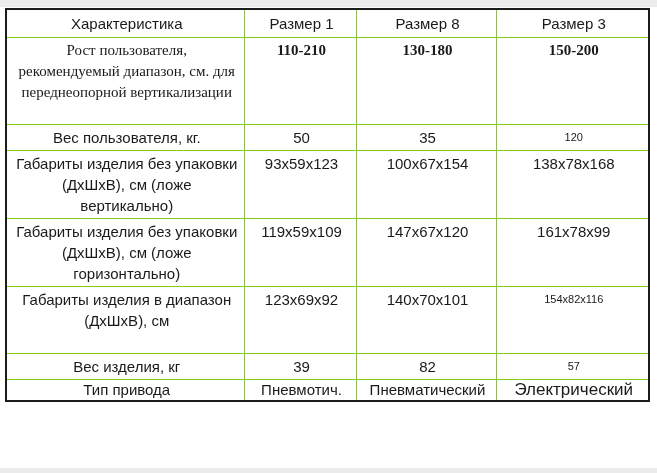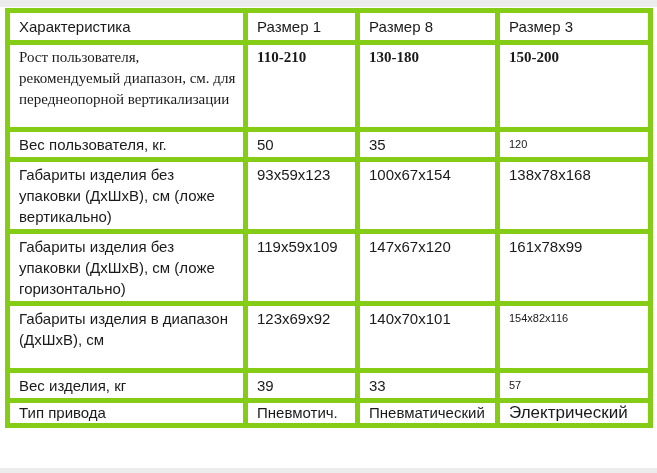--- a/index.html
+++ b/index.html
@@ -39,23 +39,23 @@
     table-layout: fixed;
     background: #ffffff;
     border: 2px solid #1c1c1c;
   }
   table.spec col.c1 { width: 238px; }
   table.spec col.c2 { width: 112px; }
   table.spec col.c3 { width: 140px; }
   table.spec col.c4 { width: 153px; }
 
   table.spec th, table.spec td {
-    border: 5px solid #84cc16;
+    border: 1px solid #84cc16;
     vertical-align: top;
-    text-align: left;
+    text-align: center;
     padding: 2px 6px 2px 9px;
     font-size: 15px;
     line-height: 21px;
     font-weight: 400;
     overflow: hidden;
     margin-left: 35px;
   }
   table.spec thead th {
     font-weight: 400;
     height: 22px;
@@ -125,21 +125,21 @@
       </tr>
       <tr class="r5 last-big">
         <td class="lbl">Габариты изделия в диапазон (ДхШхВ), см</td>
         <td class="val">123x69x92</td>
         <td class="val">140x70x101</td>
         <td class="val">154x82x116</td>
       </tr>
       <tr class="r6 last-big">
         <td class="lbl">Вес изделия, кг</td>
         <td class="val">39</td>
-        <td class="val">33</td>
+        <td class="val">82</td>
         <td class="val">57</td>
       </tr>
       <tr class="r7">
         <td class="lbl">Тип  привода</td>
         <td class="val">Пневмотич.</td>
         <td class="val">Пневматический</td>
         <td class="val">Электрический</td>
       </tr>
     </tbody>
   </table>

